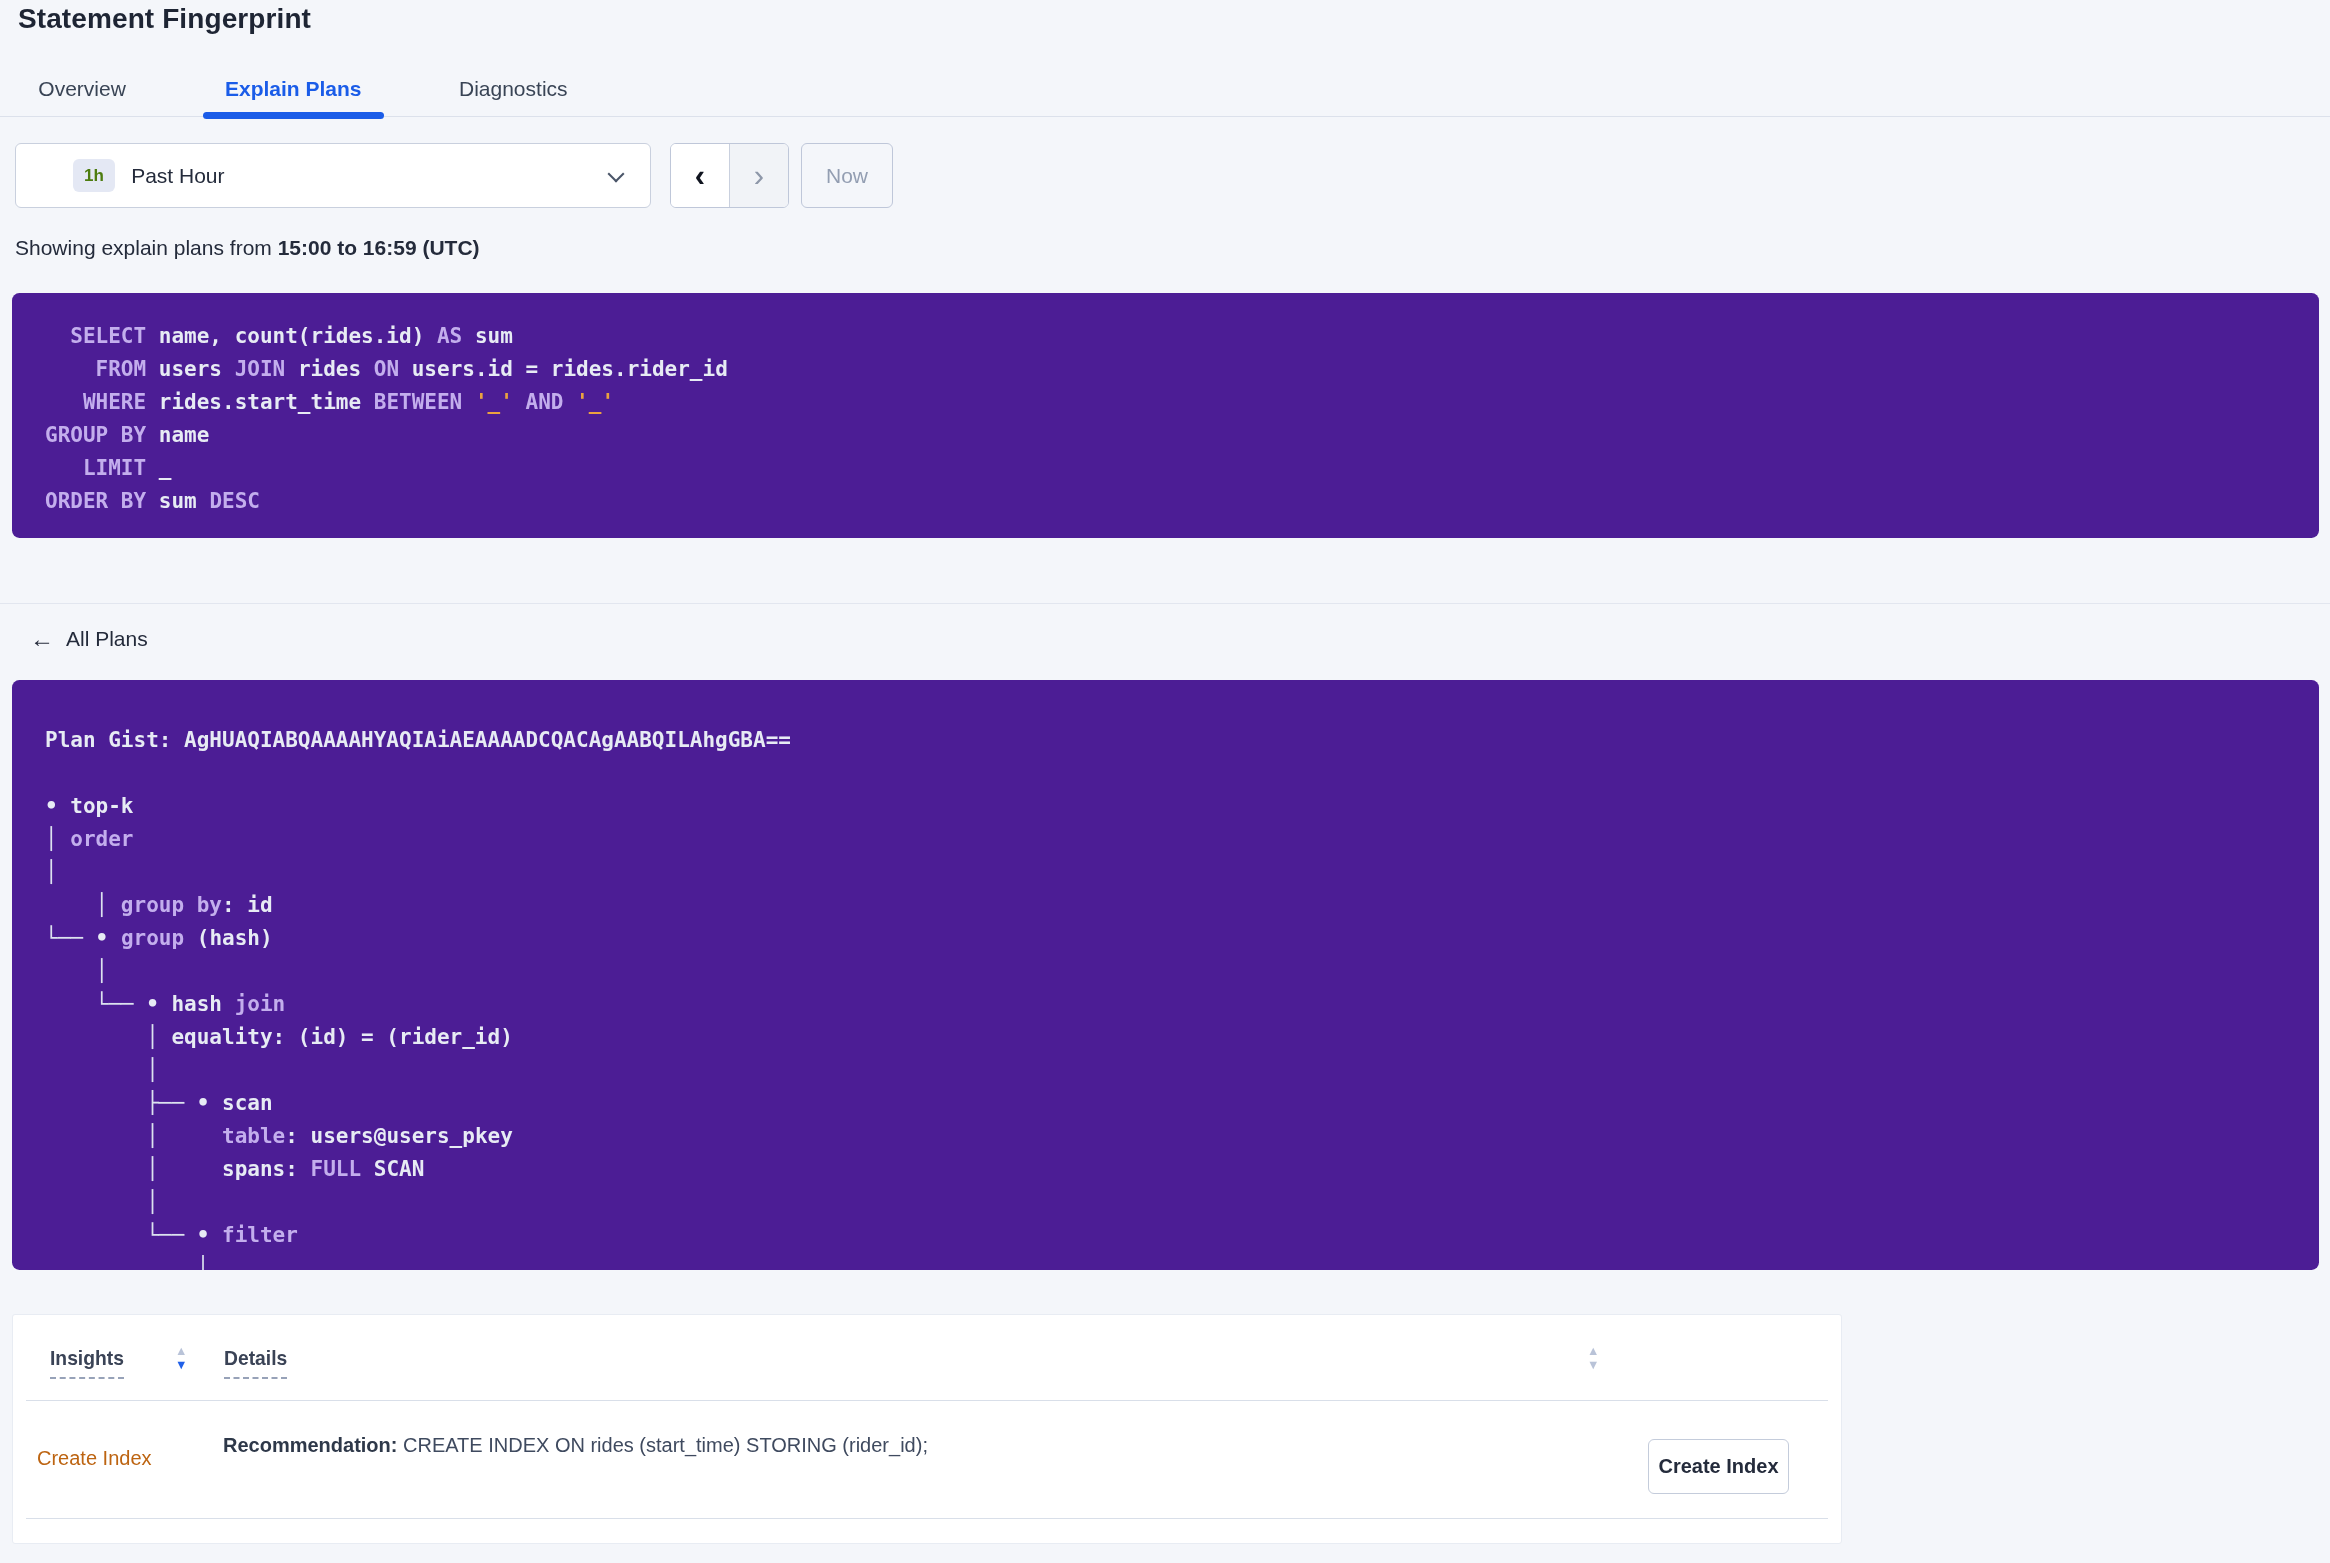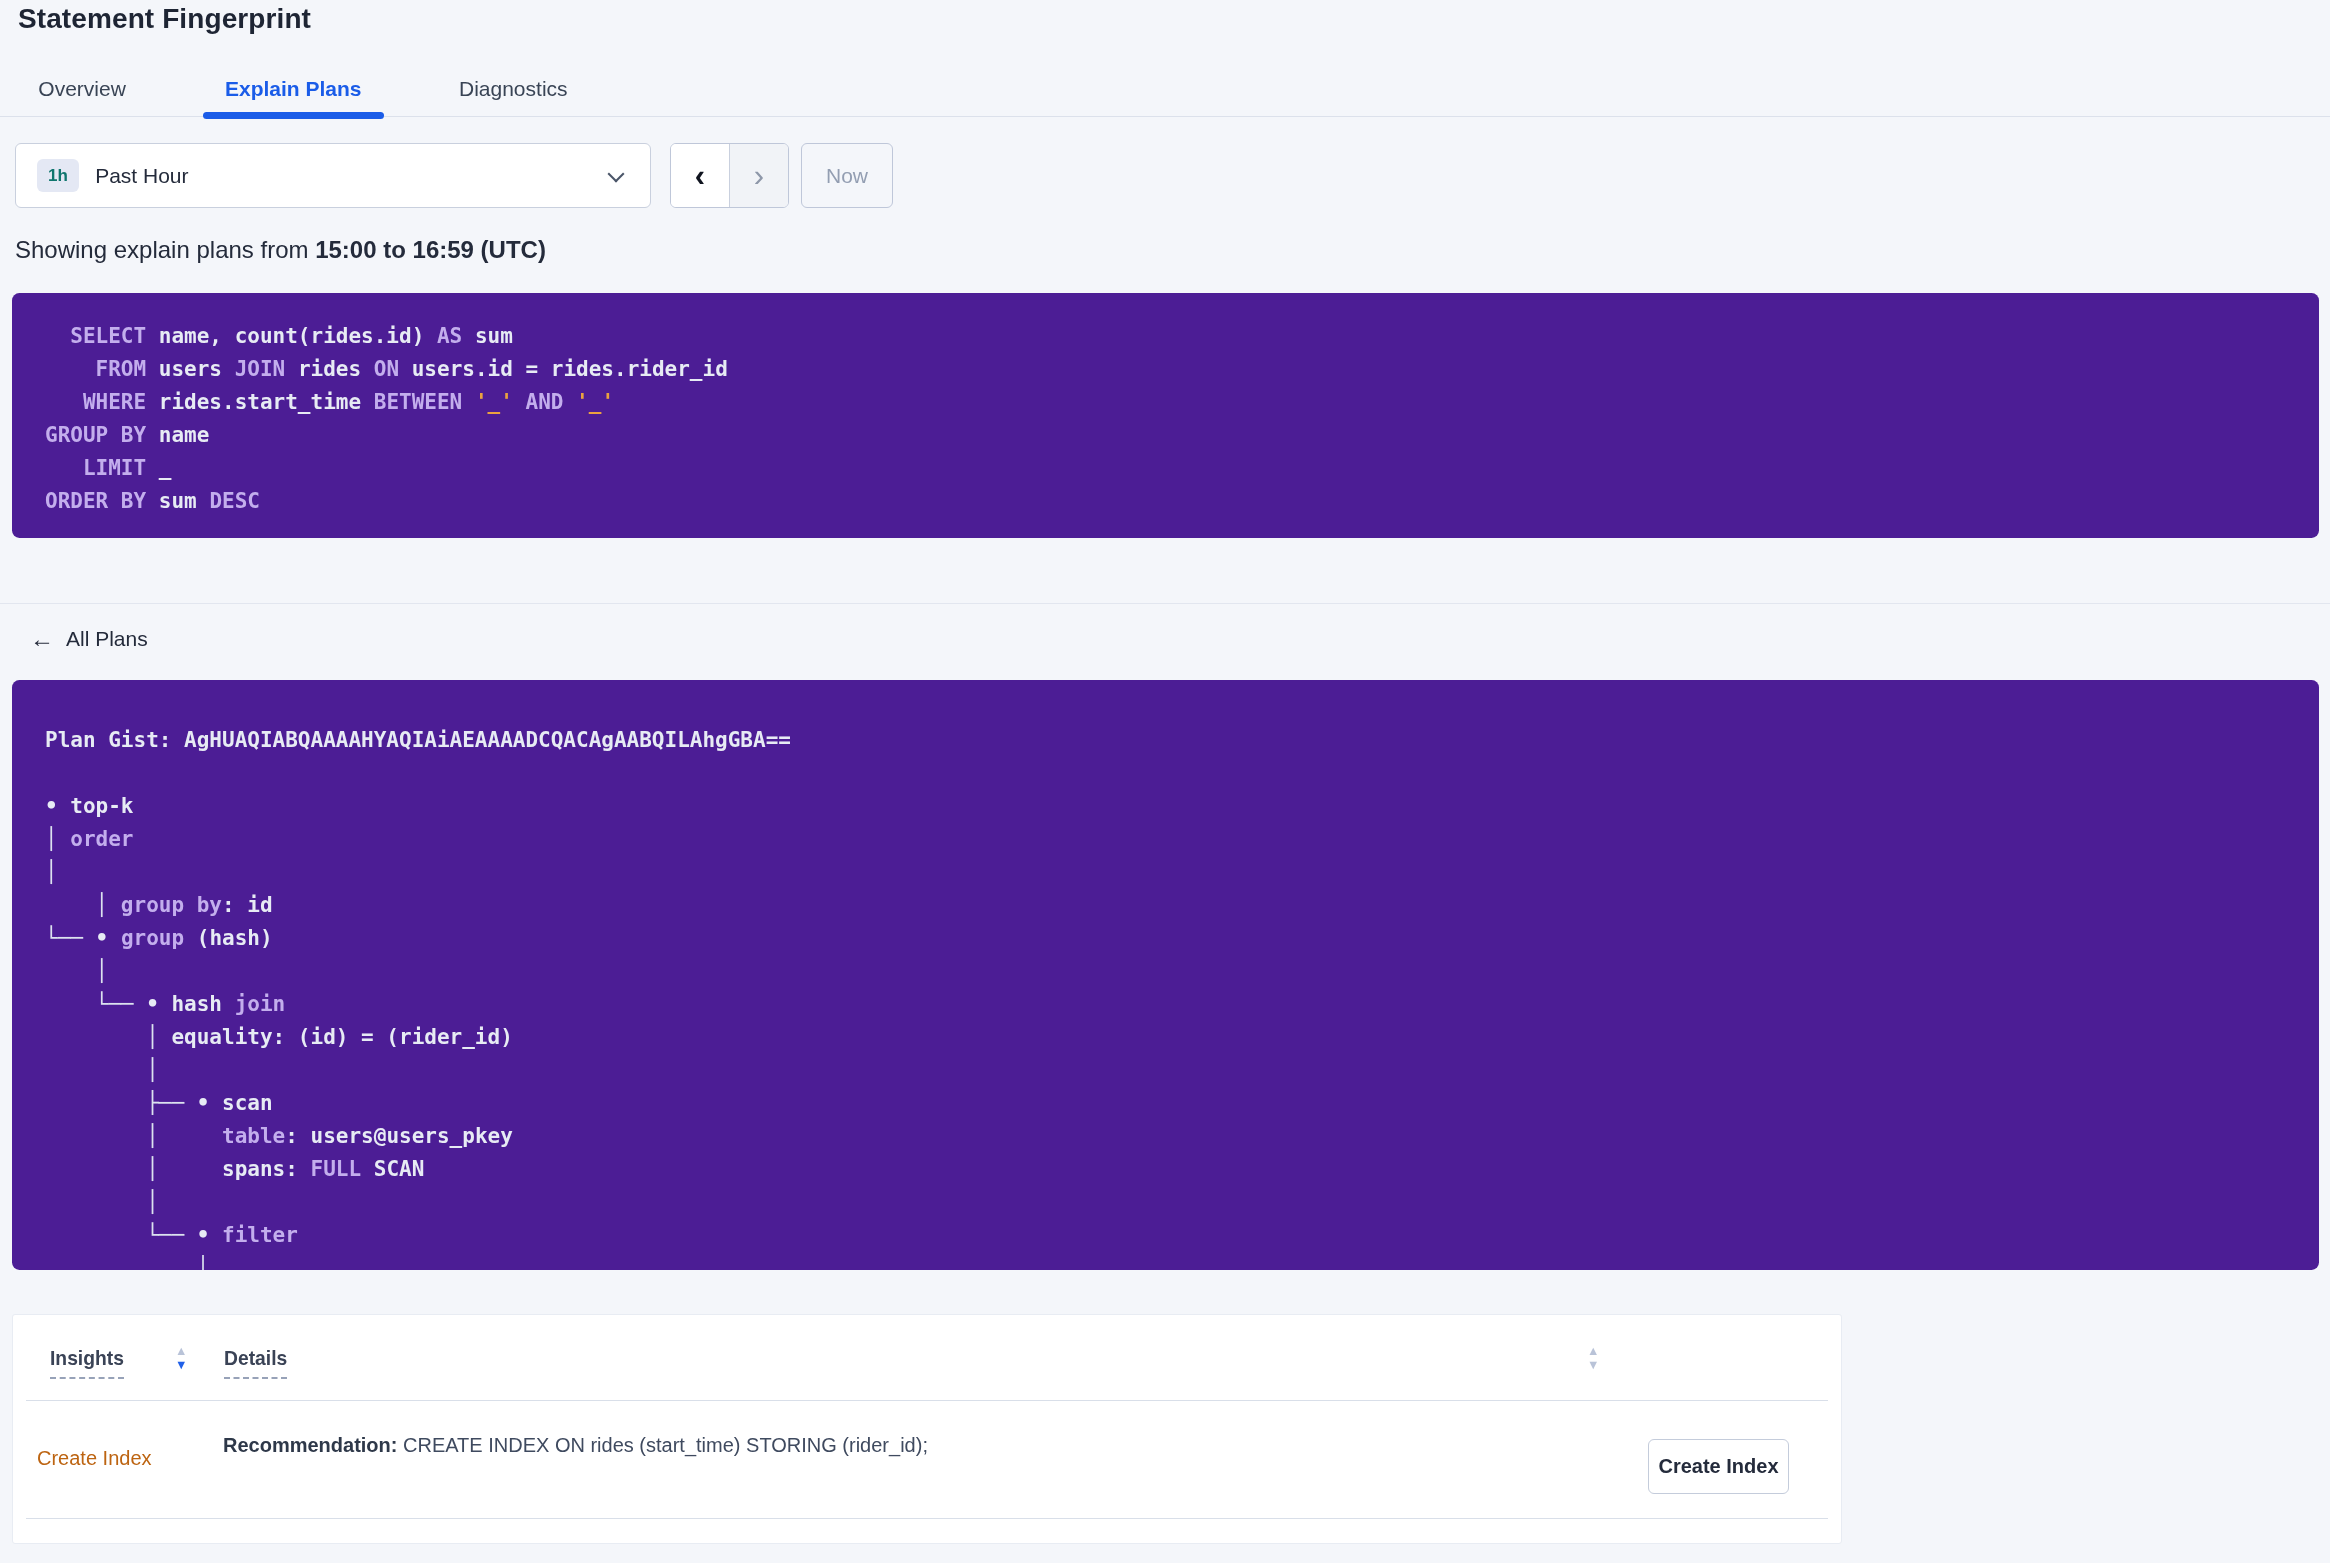--- a/index.html
+++ b/index.html
@@ -32,22 +32,22 @@
     background:#1A5CE8; border-radius:3.7px;
   }
 
   
   .time-dropdown{
     position:absolute; left:15px; top:143px; width:636px; height:65px;
     background:#FFFFFF; border:1.5px solid #C9D0DE; border-radius:6px;
     display:flex; align-items:center; padding:0 21px; cursor:pointer;
   }
   .time-badge{
-    background:#E4E8F4; color:#0f766e; font-weight:bold; font-size:17px;
-    border-radius:6px; padding:6.7px 11px; margin-right:16.3px;
+    background:#E4E8F4; color:#4d7c0f; font-weight:bold; font-size:17px;
+    border-radius:6px; padding:6.7px 11px; margin-right:16.3px;margin-left:36px;
   }
   .time-label{ font-size:21px; color:#242B3B; }
   .chev-down{
     position:absolute; right:28px; top:24px;
     width:12px; height:12px;
     border-right:2.2px solid #4A5568; border-bottom:2.2px solid #4A5568;
     transform:rotate(45deg);
   }
   .pager{
     position:absolute; left:670px; top:143px; height:65px; width:119px;
@@ -60,21 +60,21 @@
   }
   .pager-btn.prev{ color:#10141F; font-weight:bold; border-right:1.5px solid #C9D0DE;}
   .pager-btn.next{ color:#8E97A9; background:#F1F3F7; }
   .now-btn{
     position:absolute; left:801px; top:143px; width:92px; height:65px;
     background:transparent; border:1.5px solid #BFC7D9; border-radius:6px;
     font-size:21px; color:#939EB2; display:flex; align-items:center; justify-content:center;
     cursor:default; font-family:inherit;
   }
   .showing-line{
-    position:absolute; left:15px; top:236px; font-size:24px; color:#242B3B;
+    position:absolute; left:15px; top:236px; font-size:21px; color:#242B3B;
   }
   .showing-line b{ font-weight:bold; }
 
   
   .codebox{
     position:absolute; left:12px; width:2307px;
     background:#4c1d95; border-radius:7.4px;
     font-family:"DejaVu Sans Mono", monospace;
     font-size:21px; line-height:33px; font-weight:bold;
     color:#E7EBF4; overflow:hidden;

